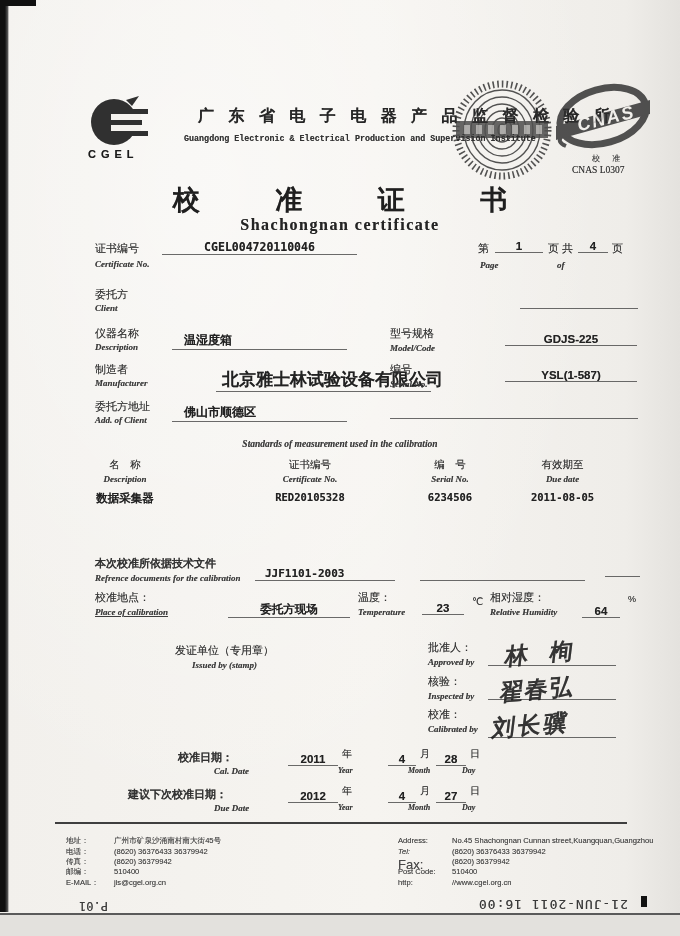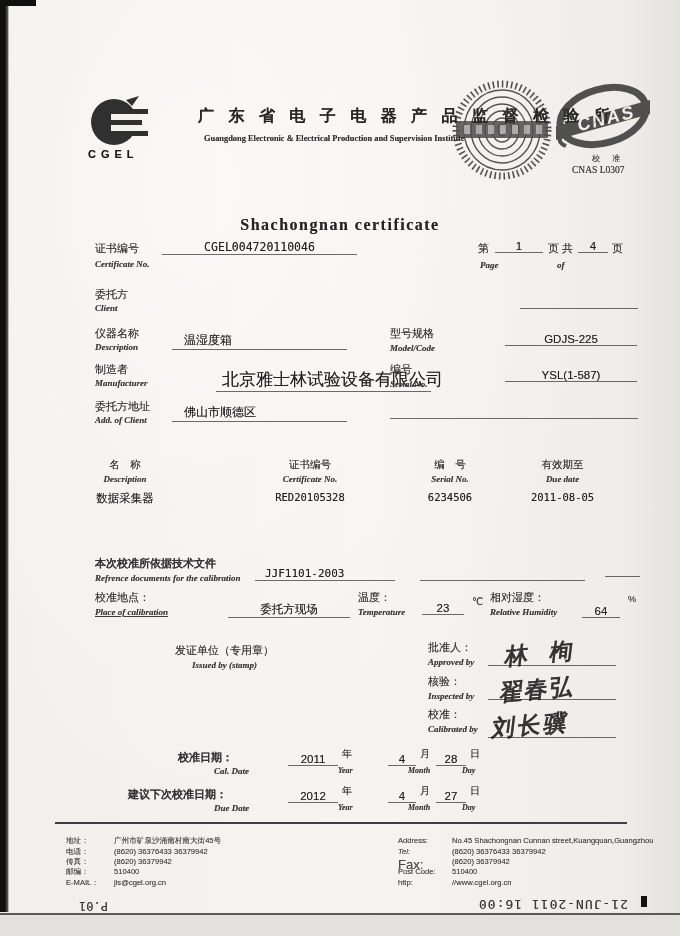--- a/index.html
+++ b/index.html
@@ -5,21 +5,21 @@
   html,body{margin:0;padding:0;}
   body{width:680px;height:936px;overflow:hidden;background:#e9e7e3;font-family:"Liberation Sans","DejaVu Sans",sans-serif;}
   #page{position:relative;width:680px;height:936px;background:
     radial-gradient(ellipse at 30% 20%, rgba(255,255,255,.5), rgba(0,0,0,0) 60%),
     linear-gradient(90deg,#f2f0ec 0%,#f6f4f0 55%,#efede9 92%,#e4e2de 100%),#f4f2ee;
     color:#2e2e2e;}
   #page *{position:absolute;box-sizing:border-box;}
   .txt{text-shadow:0 0 .5px rgba(50,50,50,.55);white-space:nowrap;}
   .zh{font-size:11px;color:#333;}
   .en{font-family:"Liberation Serif","DejaVu Serif",serif;font-style:italic;font-weight:bold;font-size:9px;color:#3c3c3c;}
-  .val{font-size:11.5px;color:#222;}
+  .val{font-size:11.5px;color:#222;font-weight:bold;}
   .ul{border-bottom:1.2px solid rgba(70,70,70,.8);}
   .ctr{text-align:center;}
   .edge-left{left:0;top:0;width:9px;height:912px;background:linear-gradient(90deg,#101010 55%,#555 85%,rgba(0,0,0,0));}
   .edge-top{left:0;top:0;width:36px;height:6px;background:#101010;}
   .bottom-line{left:0;top:913px;width:680px;height:2px;background:#5a5a5a;}
   .bottom-area{left:0;top:915px;width:680px;height:21px;background:#e3e1dd;}
   .flip{transform:rotate(180deg);font-family:"DejaVu Sans Mono","Liberation Mono",monospace;color:#3a3a3a;}
   .sig{font-family:"DejaVu Serif","Liberation Serif",serif;font-weight:bold;font-size:23px;color:#1b1b1b;
        transform:rotate(-5deg) skewX(-12deg);letter-spacing:7px;opacity:.88;}
   .stamp{opacity:.82;filter:blur(.3px);}
@@ -37,21 +37,21 @@
       <rect x="30" y="13" width="34" height="5" fill="#1b1b1b"></rect>
       <rect x="30" y="24" width="28" height="5" fill="#1b1b1b"></rect>
       <rect x="30" y="35" width="34" height="5" fill="#1b1b1b"></rect>
       <rect x="27" y="18" width="30" height="6" fill="#f4f2ee"></rect>
       <rect x="27" y="29" width="30" height="6" fill="#f4f2ee"></rect>
       <path d="M42 4 L55 0 L48 10 Z" fill="#1b1b1b"></path>
     </g>
   </svg>
   <div class="txt" style="left:88px;top:148px;font-size:11px;font-weight:bold;letter-spacing:5px;color:#1b1b1b;">CGEL</div>
   <div class="txt" style="left:198px;top:106px;font-size:16px;font-weight:bold;letter-spacing:5px;color:#262626;">广 东 省 电 子 电 器 产 品 监 督 检 验 所</div>
-  <div class="txt" style="left:204px;top:134px;font-family:Liberation Serif, serif;font-weight:bold;font-size:8.4px;color:#333;">Guangdong Electronic &amp; Electrical Production and Supervision Institute</div>
+  <div class="txt" style="left:184px;top:134px;font-family:Liberation Mono, monospace;font-weight:bold;font-size:8.4px;color:#333;">Guangdong Electronic &amp; Electrical Production and Supervision Institute</div>
 
   <svg class="stamp" style="left:450px;top:76px;" width="104" height="108" viewBox="0 0 104 108">
     <g fill="none" stroke="#2f2f2f">
       <circle cx="52" cy="54" r="46" stroke-width="7" stroke-dasharray="1.6 3"></circle>
       <ellipse cx="52" cy="54" rx="38" ry="40" stroke-width="1.4"></ellipse>
       <ellipse cx="52" cy="54" rx="31" ry="33" stroke-width="1.4"></ellipse>
       <ellipse cx="52" cy="54" rx="24" ry="26" stroke-width="1.4"></ellipse>
       <ellipse cx="52" cy="54" rx="17" ry="19" stroke-width="1.4"></ellipse>
       <ellipse cx="52" cy="54" rx="10" ry="12" stroke-width="1.4"></ellipse>
       <ellipse cx="52" cy="54" rx="4" ry="6" stroke-width="1.4"></ellipse>
@@ -69,20 +69,21 @@
   </svg>
   <svg class="stamp" style="left:552px;top:78px;" width="102" height="76" viewBox="0 0 102 76">
     <ellipse cx="51" cy="38" rx="44" ry="27" fill="none" stroke="#2e2e2e" stroke-width="7" transform="rotate(-16 51 38)"></ellipse>
     <polygon points="4,48 98,22 98,36 4,62" fill="#2e2e2e"></polygon>
     <text x="24" y="47" font-size="18" font-weight="bold" font-style="italic" fill="#f2f0ec" letter-spacing="2" transform="rotate(-14 51 38)">CNAS</text>
     <path d="M10 58 q-6 6 4 10" fill="none" stroke="#2e2e2e" stroke-width="4"></path>
   </svg>
   <div class="txt" style="left:592px;top:153px;font-size:8px;letter-spacing:5px;color:#444;">校 准</div>
   <div class="txt" style="left:572px;top:165px;font-size:9.5px;color:#333;font-family:'Liberation Serif',serif;">CNAS L0307</div>
 
+  <div class="txt ctr" style="left:0;top:182px;width:680px;font-size:27px;font-weight:bold;letter-spacing:34px;padding-left:34px;color:#1f1f1f;">校 准 证 书</div>
   <div class="txt ctr" style="left:0;top:216px;width:680px;font-family:'Liberation Serif',serif;font-weight:bold;font-size:16px;letter-spacing:1.5px;color:#242424;">Shachongnan certificate</div>
 
   <div class="txt zh" style="left:95px;top:241px;">证书编号</div>
   <div class="txt en" style="left:95px;top:259px;">Certificate No.</div>
   <div class="txt val ul ctr" style="left:162px;top:240px;width:195px;font-family:'DejaVu Sans Mono',monospace;font-size:11.5px;">CGEL004720110046</div>
   <div class="txt zh" style="left:478px;top:241px;">第</div>
   <div class="txt val ul ctr" style="left:495px;top:240px;width:48px;">1</div>
   <div class="txt zh" style="left:548px;top:241px;text-align:center;">页 共</div>
   <div class="txt val ul ctr" style="left:578px;top:240px;width:30px;">4</div>
   <div class="txt zh" style="left:612px;top:241px;">页</div>
@@ -105,20 +106,21 @@
   <div class="txt val ul" style="left:180px;top:368px;width:215px;padding-left:6px;font-size:17px;margin-left:36px;">北京雅士林试验设备有限公司</div>
   <div class="txt zh" style="left:390px;top:362px;">编号</div>
   <div class="txt en" style="left:390px;top:379px;">Serial No.</div>
   <div class="txt val ul ctr" style="left:505px;top:369px;width:132px;">YSL(1-587)</div>
 
   <div class="txt zh" style="left:95px;top:399px;">委托方地址</div>
   <div class="txt en" style="left:95px;top:415px;">Add. of Client</div>
   <div class="txt val ul" style="left:172px;top:404px;width:175px;padding-left:12px;font-size:12px;">佛山市顺德区</div>
   <div class="ul" style="left:390px;top:404px;width:248px;height:15px;"></div>
 
+  <div class="txt ctr en" style="left:0;top:439px;width:680px;font-size:9.5px;">Standards of measurement used in the calibration</div>
   <div class="txt zh ctr" style="left:70px;top:458px;width:110px;font-size:10.5px;">名　称</div>
   <div class="txt zh ctr" style="left:235px;top:458px;width:150px;font-size:10.5px;">证书编号</div>
   <div class="txt zh ctr" style="left:400px;top:458px;width:100px;font-size:10.5px;">编　号</div>
   <div class="txt zh ctr" style="left:505px;top:458px;width:115px;font-size:10.5px;">有效期至</div>
   <div class="txt en ctr" style="left:70px;top:474px;width:110px;">Description</div>
   <div class="txt en ctr" style="left:235px;top:474px;width:150px;">Certificate No.</div>
   <div class="txt en ctr" style="left:400px;top:474px;width:100px;">Serial No.</div>
   <div class="txt en ctr" style="left:505px;top:474px;width:115px;">Due date</div>
   <div class="txt val ctr" style="left:70px;top:491px;width:110px;">数据采集器</div>
   <div class="txt val ctr" style="left:235px;top:491px;width:150px;font-family:'DejaVu Sans Mono',monospace;font-size:10.5px;">RED20105328</div>

